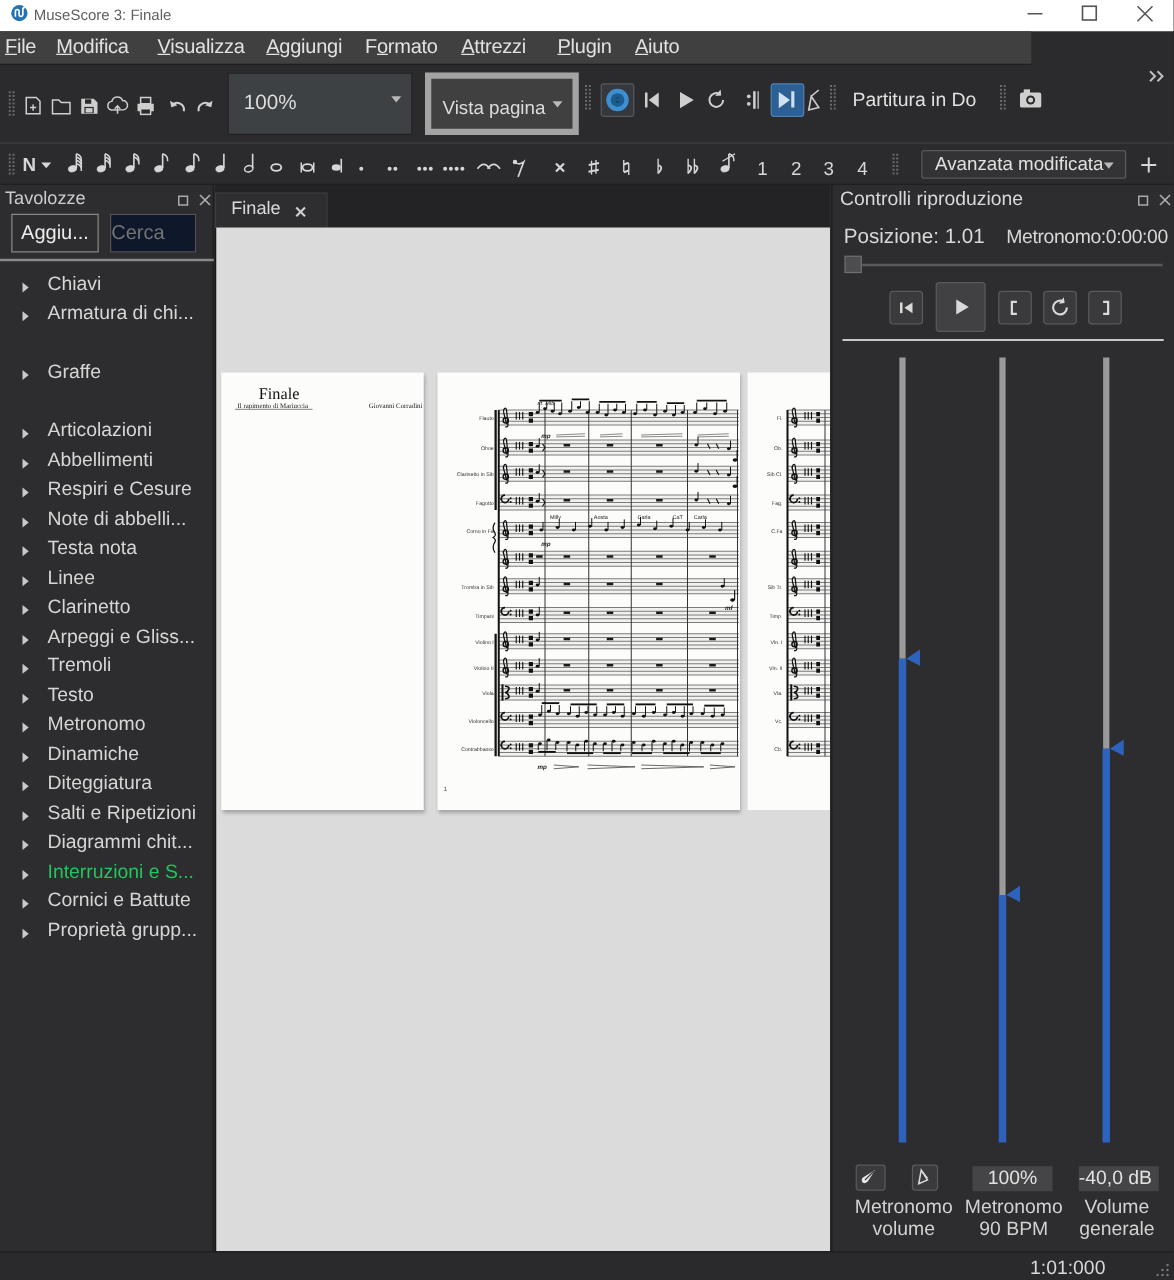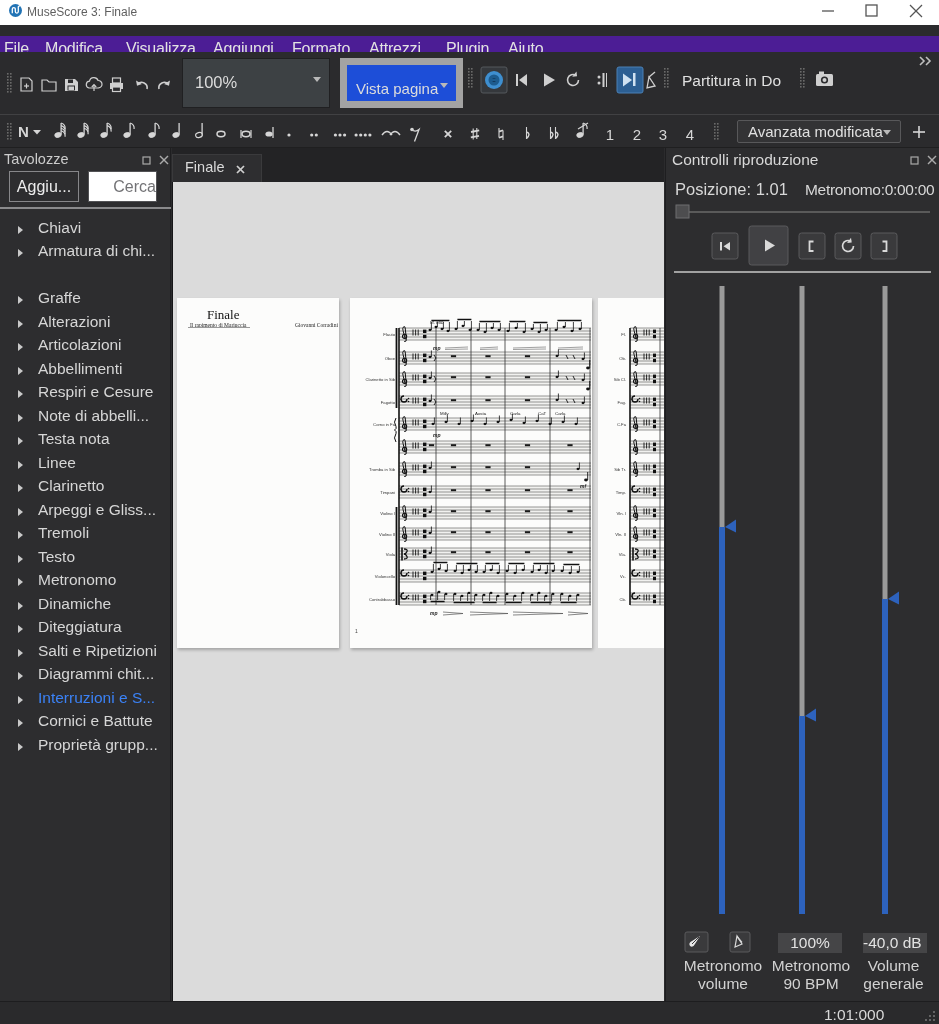--- a/index.html
+++ b/index.html
@@ -13,21 +13,21 @@
   </svg>
   <span style="position:absolute;left:27px;top:5px;font-size:12px;color:#5f5f5f">MuseScore 3: Finale</span>
   <svg width="120" height="25" style="position:absolute;left:815px;top:0">
     <line x1="7" y1="11" x2="19" y2="11" stroke="#555" stroke-width="1.3"></line>
     <rect x="51" y="5" width="11" height="11" fill="none" stroke="#555" stroke-width="1.3"></rect>
     <line x1="95" y1="5" x2="107" y2="17" stroke="#555" stroke-width="1.3"></line>
     <line x1="107" y1="5" x2="95" y2="17" stroke="#555" stroke-width="1.3"></line>
   </svg>
 </div>
 
-<div style="position:absolute;left:0;top:36px;width:939px;height:27px;background:#4c1d95;border-bottom:1px solid #1f1f20">
+<div style="position:absolute;left:0;top:25px;width:825px;height:27px;background:#404040;border-bottom:1px solid #1f1f20">
 <span style="position:absolute;left:4px;top:4px;font-size:16px;color:#e2e2e2;letter-spacing:-0.2px"><u>F</u>ile</span>
     <span style="position:absolute;left:45px;top:4px;font-size:16px;color:#e2e2e2;letter-spacing:-0.2px"><u>M</u>odifica</span>
     <span style="position:absolute;left:126px;top:4px;font-size:16px;color:#e2e2e2;letter-spacing:-0.2px"><u>V</u>isualizza</span>
     <span style="position:absolute;left:213px;top:4px;font-size:16px;color:#e2e2e2;letter-spacing:-0.2px"><u>A</u>ggiungi</span>
     <span style="position:absolute;left:292px;top:4px;font-size:16px;color:#e2e2e2;letter-spacing:-0.2px">F<u>o</u>rmato</span>
     <span style="position:absolute;left:369px;top:4px;font-size:16px;color:#e2e2e2;letter-spacing:-0.2px"><u>A</u>ttrezzi</span>
     <span style="position:absolute;left:446px;top:4px;font-size:16px;color:#e2e2e2;letter-spacing:-0.2px"><u>P</u>lugin</span>
     <span style="position:absolute;left:508px;top:4px;font-size:16px;color:#e2e2e2;letter-spacing:-0.2px"><u>A</u>iuto</span>
 </div>
 
@@ -155,21 +155,21 @@
         <rect x="3" y="19.5" width="5" height="3" fill="#cfcfcf"></rect>
         <circle cx="8.5" cy="28" r="3.6" fill="#2b2b2d"></circle>
         <circle cx="8.5" cy="28" r="2" fill="#cfcfcf"></circle>
       </g>
       <path d="M920 5 l4 4 -4 4 M926 5 l4 4 -4 4" stroke="#bfbfbf" stroke-width="1.6" fill="none"></path>
     </svg>
   <div style="position:absolute;left:182px;top:6px;width:148px;height:50px;background:#3d4144;border:1px solid #202022">
     <span style="position:absolute;left:12px;top:14px;font-size:16.5px;color:#dcdcdc">100%</span>
     <span style="position:absolute;right:8px;top:18px;width:0;height:0;border-top:5px solid #b9b9b9;border-left:4.5px solid transparent;border-right:4.5px solid transparent"></span>
   </div>
-  <div style="position:absolute;left:340px;top:6px;width:123px;height:50px;background:#1d4ed8;border:7px solid #a3a3a3">
+  <div style="position:absolute;left:340px;top:6px;width:123px;height:50px;background:#404040;border:5px solid #a3a3a3">
     <span style="position:absolute;left:9px;top:15px;font-size:15px;color:#dcdcdc">Vista pagina</span>
     <span style="position:absolute;right:8px;top:18px;width:0;height:0;border-top:5px solid #b9b9b9;border-left:4.5px solid transparent;border-right:4.5px solid transparent"></span>
   </div>
   <span style="position:absolute;left:682px;top:20px;font-size:15.5px;color:#e0e0e0">Partitura in Do</span>
 </div>
 
 <div style="position:absolute;left:0;top:115px;width:939px;height:33px;background:#2b2b2d;border-bottom:1px solid #1f1f20">
 <svg width="939" height="33" style="position:absolute;left:0;top:0">
       <rect x="7" y="8" width="1.6" height="1.6" fill="#6a6a6a"></rect>
       <rect x="10" y="8" width="1.6" height="1.6" fill="#6a6a6a"></rect>
@@ -288,38 +288,34 @@
 </div>
 
 <div style="position:absolute;left:0;top:148px;width:171px;height:853px;background:#2d2d2f;border-right:1px solid #1e1e20">
   <span style="position:absolute;left:4px;top:3px;font-size:14.5px;color:#cccccc">Tavolozze</span>
   <svg width="30" height="14" style="position:absolute;left:141px;top:6px">
     <rect x="2" y="3" width="7" height="7" fill="none" stroke="#aaa" stroke-width="1.2"></rect>
     <line x1="19" y1="2" x2="27" y2="10" stroke="#aaa" stroke-width="1.4"></line>
     <line x1="27" y1="2" x2="19" y2="10" stroke="#aaa" stroke-width="1.4"></line>
   </svg>
   <div style="position:absolute;left:9px;top:23px;width:70px;height:31px;background:#2d2d2f;border:1px solid #87878a;color:#ececec;font-size:16px;text-align:center;line-height:29px">Aggiu...</div>
-  <div style="position:absolute;left:88px;top:23px;width:69px;height:31px;background:#ffffff;border:1px solid #525255;color:#737376;font-size:16px;text-align:right;line-height:29px">Cerca</div>
+  <div style="position:absolute;left:88px;top:23px;width:69px;height:31px;background:#0f172a;border:1px solid #525255;color:#737376;font-size:16px;text-align:left;line-height:29px">Cerca</div>
   <div style="position:absolute;left:0;top:59px;width:171px;height:2px;background:#8a8a8c"></div>
   <div style="position:absolute;left:0;top:72.8px;width:168px;height:23px">
       <span style="position:absolute;left:18px;top:5px;width:0;height:0;border-left:5px solid #c9c9c9;border-top:4px solid transparent;border-bottom:4px solid transparent"></span>
       <span style="position:absolute;left:38px;top:-2px;font-size:15.5px;color:#d6d6d6;white-space:nowrap">Chiavi</span>
     </div>
     <div style="position:absolute;left:0;top:96.3px;width:168px;height:23px">
       <span style="position:absolute;left:18px;top:5px;width:0;height:0;border-left:5px solid #c9c9c9;border-top:4px solid transparent;border-bottom:4px solid transparent"></span>
       <span style="position:absolute;left:38px;top:-2px;font-size:15.5px;color:#d6d6d6;white-space:nowrap">Armatura di chi...</span>
     </div>
     <div style="position:absolute;left:0;top:143.3px;width:168px;height:23px">
       <span style="position:absolute;left:18px;top:5px;width:0;height:0;border-left:5px solid #c9c9c9;border-top:4px solid transparent;border-bottom:4px solid transparent"></span>
       <span style="position:absolute;left:38px;top:-2px;font-size:15.5px;color:#d6d6d6;white-space:nowrap">Graffe</span>
     </div>
-    <div style="position:absolute;left:0;top:166.8px;width:168px;height:23px">
-      <span style="position:absolute;left:18px;top:5px;width:0;height:0;border-left:5px solid #c9c9c9;border-top:4px solid transparent;border-bottom:4px solid transparent"></span>
-      <span style="position:absolute;left:38px;top:-2px;font-size:15.5px;color:#d6d6d6;white-space:nowrap">Alterazioni</span>
-    </div>
     <div style="position:absolute;left:0;top:190.3px;width:168px;height:23px">
       <span style="position:absolute;left:18px;top:5px;width:0;height:0;border-left:5px solid #c9c9c9;border-top:4px solid transparent;border-bottom:4px solid transparent"></span>
       <span style="position:absolute;left:38px;top:-2px;font-size:15.5px;color:#d6d6d6;white-space:nowrap">Articolazioni</span>
     </div>
     <div style="position:absolute;left:0;top:213.8px;width:168px;height:23px">
       <span style="position:absolute;left:18px;top:5px;width:0;height:0;border-left:5px solid #c9c9c9;border-top:4px solid transparent;border-bottom:4px solid transparent"></span>
       <span style="position:absolute;left:38px;top:-2px;font-size:15.5px;color:#d6d6d6;white-space:nowrap">Abbellimenti</span>
     </div>
     <div style="position:absolute;left:0;top:237.3px;width:168px;height:23px">
       <span style="position:absolute;left:18px;top:5px;width:0;height:0;border-left:5px solid #c9c9c9;border-top:4px solid transparent;border-bottom:4px solid transparent"></span>
@@ -368,21 +364,21 @@
     <div style="position:absolute;left:0;top:495.8px;width:168px;height:23px">
       <span style="position:absolute;left:18px;top:5px;width:0;height:0;border-left:5px solid #c9c9c9;border-top:4px solid transparent;border-bottom:4px solid transparent"></span>
       <span style="position:absolute;left:38px;top:-2px;font-size:15.5px;color:#d6d6d6;white-space:nowrap">Salti e Ripetizioni</span>
     </div>
     <div style="position:absolute;left:0;top:519.3px;width:168px;height:23px">
       <span style="position:absolute;left:18px;top:5px;width:0;height:0;border-left:5px solid #c9c9c9;border-top:4px solid transparent;border-bottom:4px solid transparent"></span>
       <span style="position:absolute;left:38px;top:-2px;font-size:15.5px;color:#d6d6d6;white-space:nowrap">Diagrammi chit...</span>
     </div>
     <div style="position:absolute;left:0;top:542.8px;width:168px;height:23px">
       <span style="position:absolute;left:18px;top:5px;width:0;height:0;border-left:5px solid #c9c9c9;border-top:4px solid transparent;border-bottom:4px solid transparent"></span>
-      <span style="position:absolute;left:38px;top:-2px;font-size:15.5px;color:#3b82f6;white-space:nowrap">Interruzioni e S...</span>
+      <span style="position:absolute;left:38px;top:-2px;font-size:15.5px;color:#22c55e;white-space:nowrap">Interruzioni e S...</span>
     </div>
     <div style="position:absolute;left:0;top:566.3px;width:168px;height:23px">
       <span style="position:absolute;left:18px;top:5px;width:0;height:0;border-left:5px solid #c9c9c9;border-top:4px solid transparent;border-bottom:4px solid transparent"></span>
       <span style="position:absolute;left:38px;top:-2px;font-size:15.5px;color:#d6d6d6;white-space:nowrap">Cornici e Battute</span>
     </div>
     <div style="position:absolute;left:0;top:589.8px;width:168px;height:23px">
       <span style="position:absolute;left:18px;top:5px;width:0;height:0;border-left:5px solid #c9c9c9;border-top:4px solid transparent;border-bottom:4px solid transparent"></span>
       <span style="position:absolute;left:38px;top:-2px;font-size:15.5px;color:#d6d6d6;white-space:nowrap">Proprietà grupp...</span>
     </div>
 </div>

